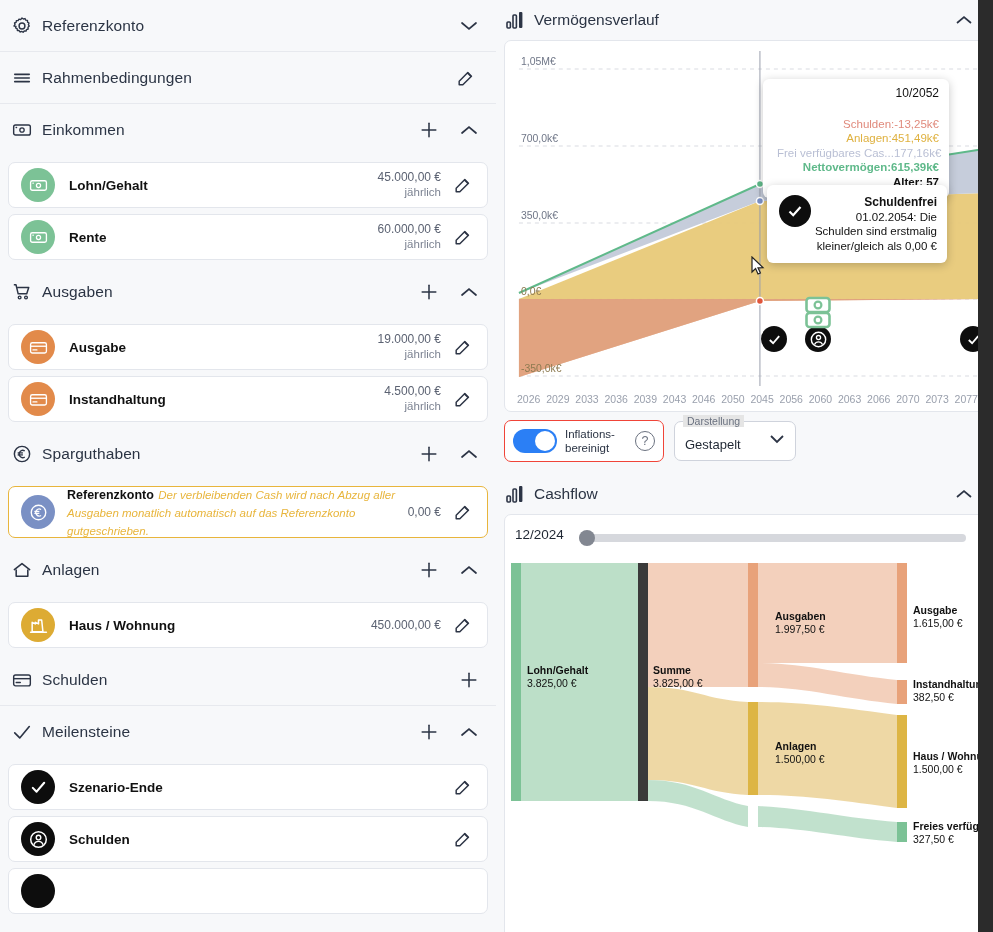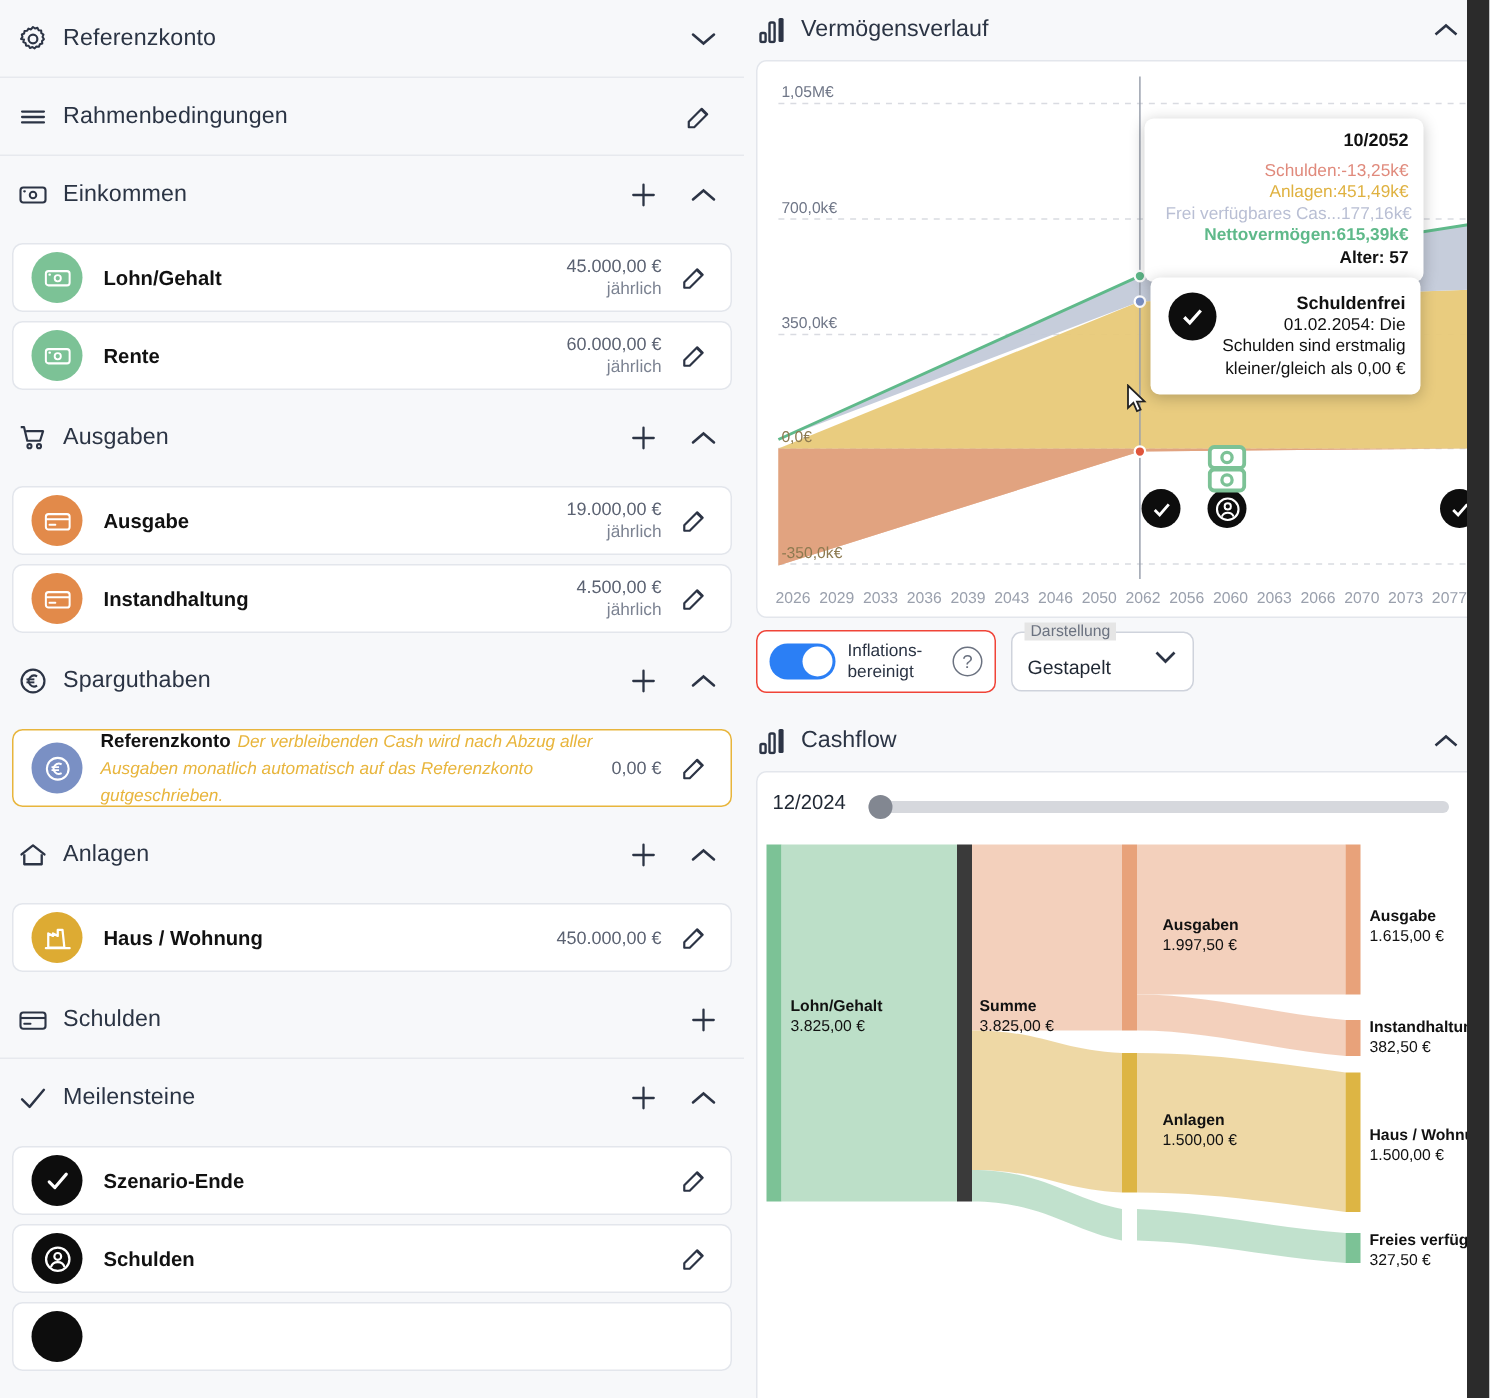--- a/index.html
+++ b/index.html
@@ -77,21 +77,21 @@
   .xaxis { display:flex; justify-content:space-between; padding: 2px 6px 6px 12px; }
   .xaxis span { font-size: 10.5px; color:#9aa0ad; }
 
   
   .tt {
     position:absolute; left: 258px; top: 38px; width: 186px;
     background:#fff; border-radius:6px; box-shadow: 0 2px 10px rgba(0,0,0,.22);
     padding: 7px 10px 8px 14px;
   }
   .tt .r { font-size: 11.5px; line-height: 14.6px; white-space:nowrap; }
-  .tt .hd { font-weight:bold; color:#111; font-size:12px; margin-bottom:6px;}
+  .tt .hd { font-weight:normal; color:#111; font-size:12px; margin-bottom:16px;}
   .tt .schulden { color:#e08a7c; }
   .tt .anlagen { color:#dfb13f; }
   .tt .cash { color:#b9bfd4; }
   .tt .netto { color:#5fb98a; font-weight:bold; }
   .tt .alter { color:#111; font-weight:bold; }
   .tt2 {
     position:absolute; left:262px; top:144px; width: 180px;
     background:#fff; border-radius:6px; box-shadow: 0 2px 10px rgba(0,0,0,.22);
     padding: 10px 10px 10px 12px; display:flex; 
   }
@@ -566,21 +566,21 @@
 
       <div class="xaxis" id="xaxis">
           <span>2026</span>
           <span>2029</span>
           <span>2033</span>
           <span>2036</span>
           <span>2039</span>
           <span>2043</span>
           <span>2046</span>
           <span>2050</span>
-          <span>2062</span>
+          <span>2045</span>
           <span>2056</span>
           <span>2060</span>
           <span>2063</span>
           <span>2066</span>
           <span>2070</span>
           <span>2073</span>
           <span>2077</span>
         </div>
     </div>
 

